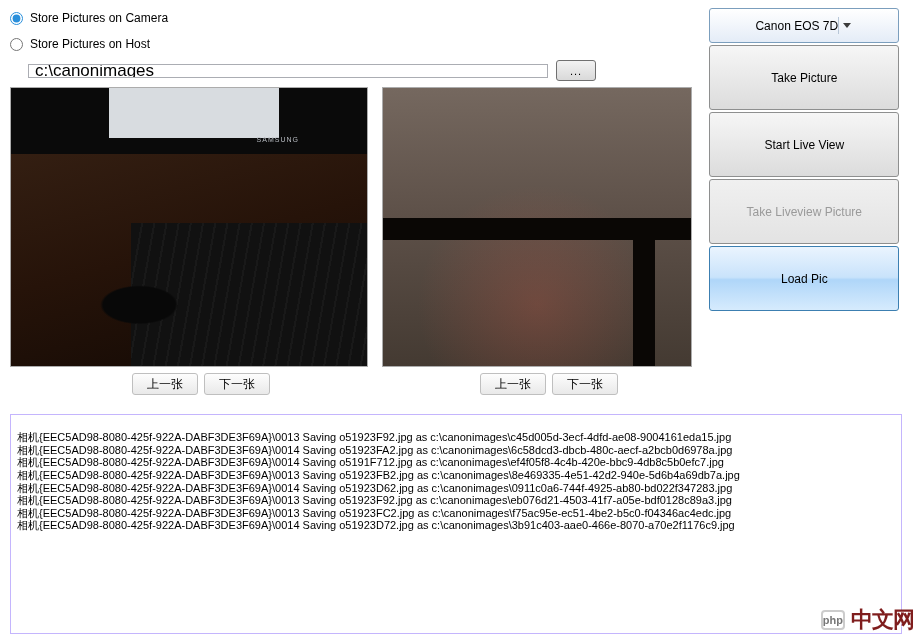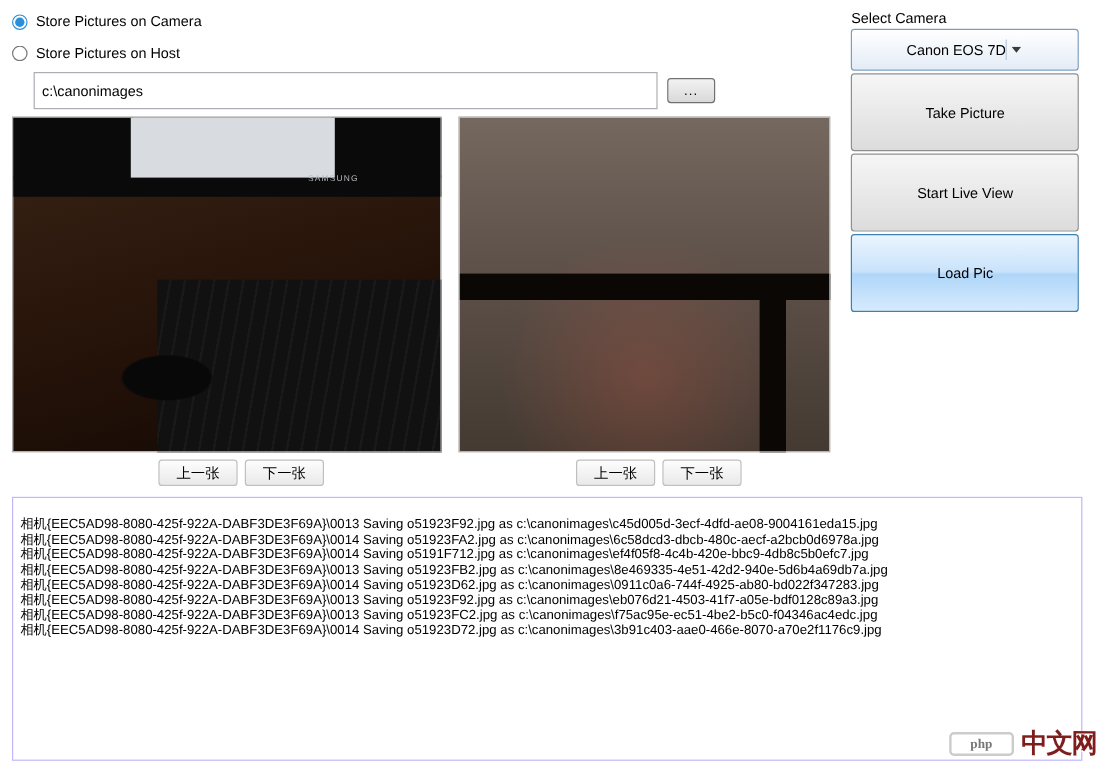--- a/index.html
+++ b/index.html
@@ -18,23 +18,23 @@
   .top-row { display: flex; }
   .left-col { width: 700px; }
   .right-col { width: 200px; padding-left: 4px; }
 
   .radio-row { display: flex; align-items: center; height: 20px; margin-bottom: 6px; gap: 7px; }
   .radio-row input[type=radio] { accent-color: #298fdb; margin:0; width:13px; height:13px;}
   .radio-row label { font-size: 12px; }
 
   .path-row { display: flex; align-items: center; margin: 2px 0 6px 18px; gap: 8px; }
   .path-input {
-    width: 520px; height: 31px;
+    width: 520px; height: 14px;
     border: 1px solid #abadb3;
-    padding: 2px 6px; font-size: 12px;
+    padding: 2px 6px; font-size: 17px;
     background:#fff;
   }
   .browse-btn {
     height: 21px; width: 40px;
     border: 1px solid #707070;
     background: linear-gradient(#f2f2f2,#d9d9d9);
     border-radius: 3px;
     font-size: 11px; letter-spacing:1px;
     cursor:pointer;
     display:flex; align-items:center; justify-content:center;
@@ -131,21 +131,21 @@
   .log-line{ white-space:normal; word-break:break-all;}
 
   
   .wm {
     position:absolute; right:0; bottom:6px;
     display:flex; align-items:center; gap:6px;
     font-weight:bold;
   }
   .wm-badge{
     background:#fff; border:2px solid #ccc; border-radius:4px;
-    padding:2px 16px; color:#777; font-size:11px; font-family:Liberation Serif, serif;
+    padding:2px 0; color:#777; font-size:11px; font-family:Liberation Sans, sans-serif;
   }
   .wm-text{
     font-size:22px; color:#7f1d1d; font-weight:900; letter-spacing:-1px;
     font-family: "Microsoft YaHei", Arial;
     text-shadow:0 1px 0 #fff;
   }
 </style>
 </head>
 <body>
 
@@ -178,32 +178,32 @@
         <div class="preview photo2" style="width:310px"></div>
         <div class="nav-btns">
           <button class="nav-btn">上一张</button>
           <button class="nav-btn">下一张</button>
         </div>
       </div>
     </div>
   </div>
 
   <div class="right-col">
-    <span class="sc-label">Select Camera</span>
     <div class="combo">
       <span>Canon EOS 7D</span>
       <span class="arrow">
         <svg width="8" height="6" viewBox="0 0 8 6">
             <path d="M0 0 L8 0 L4 5 Z" fill="#3b3b3b"></path>
           </svg>
       </span>
     </div>
 
     <button class="big-btn">Take Picture</button>
     <button class="big-btn">Start Live View</button>
+    <button class="big-btn disabled">Take Liveview Picture</button>
     <button class="big-btn primary">Load Pic</button>
   </div>
 </div>
 
 <div class="log">
     <div class="log-line">相机{EEC5AD98-8080-425f-922A-DABF3DE3F69A}\0013  Saving o51923F92.jpg as c:\canonimages\c45d005d-3ecf-4dfd-ae08-9004161eda15.jpg</div>
     <div class="log-line">相机{EEC5AD98-8080-425f-922A-DABF3DE3F69A}\0014  Saving o51923FA2.jpg as c:\canonimages\6c58dcd3-dbcb-480c-aecf-a2bcb0d6978a.jpg</div>
     <div class="log-line">相机{EEC5AD98-8080-425f-922A-DABF3DE3F69A}\0014  Saving o5191F712.jpg as c:\canonimages\ef4f05f8-4c4b-420e-bbc9-4db8c5b0efc7.jpg</div>
     <div class="log-line">相机{EEC5AD98-8080-425f-922A-DABF3DE3F69A}\0013  Saving o51923FB2.jpg as c:\canonimages\8e469335-4e51-42d2-940e-5d6b4a69db7a.jpg</div>
     <div class="log-line">相机{EEC5AD98-8080-425f-922A-DABF3DE3F69A}\0014  Saving o51923D62.jpg as c:\canonimages\0911c0a6-744f-4925-ab80-bd022f347283.jpg</div>

